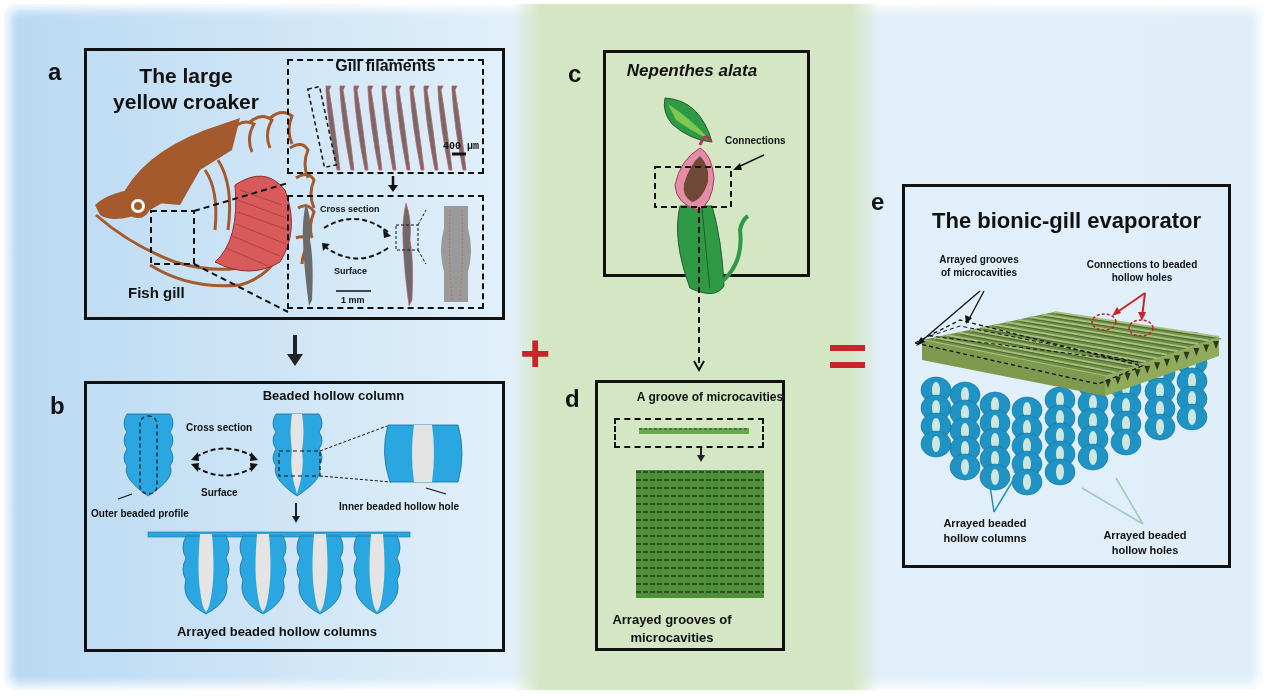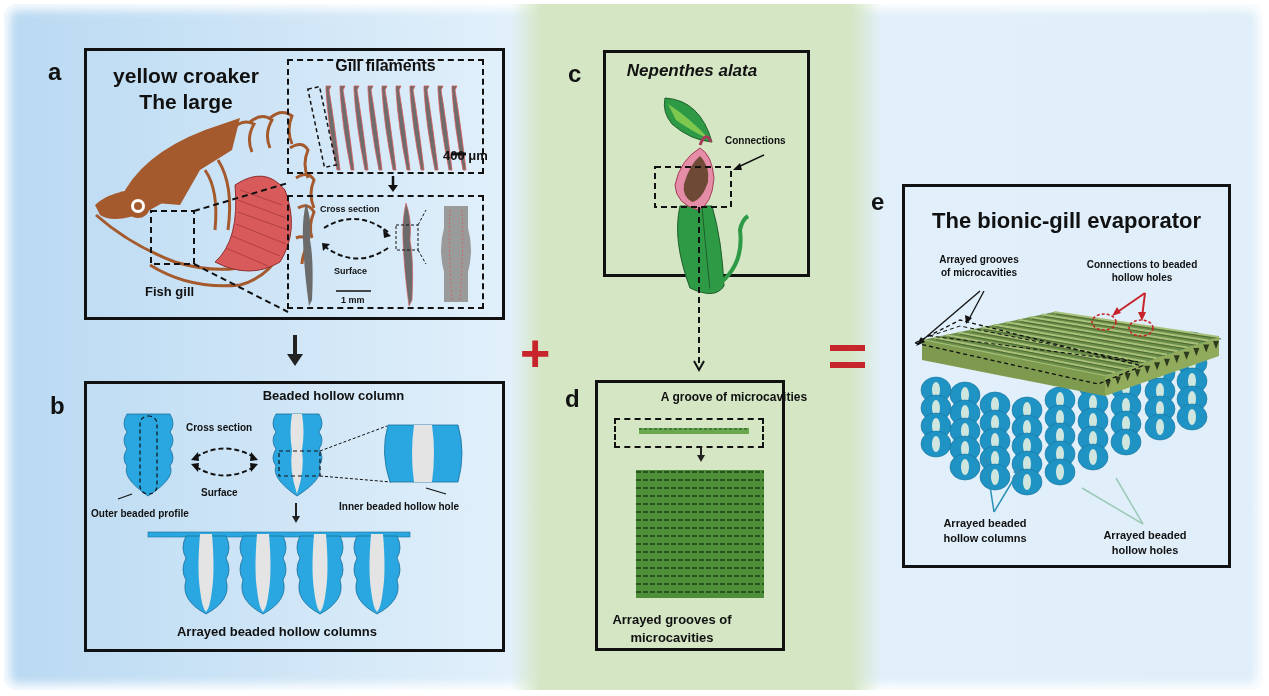--- a/index.html
+++ b/index.html
@@ -35,22 +35,22 @@
 </head>
 <body>
 
 <div class="frame">
   <div class="green-band"></div>
 </div>
 
 <div class="panel-letter" style="left:48px;top:58px;">a</div>
 <div class="box" style="left:84px;top:48px;width:421px;height:272px;"></div>
 <div class="lbl c" style="left:96px;top:63px;width:180px;font-size:21px;line-height:26px;">
+  <div>The large</div>
   <div>yellow croaker</div>
-  <div>The large</div>
 </div>
 
 <svg style="left:0;top:0;" width="1269" height="696">
   <path d="M120 200 Q140 155 205 130 L240 118 L232 150 L200 170 L180 205 Z" fill="#a55a2e"></path>
   <path d="M95 205 Q110 190 150 188 L185 190 L150 210 Q115 225 100 215 Z" fill="#a55a2e"></path>
   <path d="M96 215 Q130 245 175 262 Q220 275 250 265" stroke="#a55a2e" stroke-width="3" fill="none"></path>
   <path d="M150 265 Q190 290 240 285 Q275 275 285 240" stroke="#a55a2e" stroke-width="3" fill="none"></path>
   <g fill="none" stroke="#a55a2e" stroke-width="3">
     <path d="M232 130 q10 -12 22 -6 q-8 14 -2 28"></path>
     <path d="M250 122 q12 -10 22 -2 q-8 14 -2 28"></path>
@@ -71,21 +71,21 @@
     <line x1="232" y1="236" x2="280" y2="256"></line>
       <line x1="226" y1="248" x2="268" y2="266"></line>
   </g>
   <circle cx="138" cy="206" r="12" fill="#a55a2e"></circle>
   <circle cx="138" cy="206" r="7" fill="#fff"></circle>
   <circle cx="138" cy="206" r="4" fill="#a55a2e"></circle>
   <rect x="151" y="211" width="43" height="53" fill="none" stroke="#111" stroke-width="2" stroke-dasharray="6 4"></rect>
   <line x1="194" y1="211" x2="288" y2="183" stroke="#111" stroke-width="2" stroke-dasharray="6 4"></line>
   <line x1="194" y1="264" x2="288" y2="312" stroke="#111" stroke-width="2" stroke-dasharray="6 4"></line>
 </svg>
-<div class="lbl" style="left:145px;top:284px;font-size:13px;text-align:center;">Fish gill</div>
+<div class="lbl" style="left:128px;top:284px;font-size:15px;text-align:center;">Fish gill</div>
 
 <div class="dbox" style="left:287px;top:59px;width:197px;height:115px;"></div>
 <div class="lbl c" style="left:287px;top:57px;width:197px;font-size:16px;">Gill filaments</div>
 <svg style="left:0;top:0;" width="1269" height="696">
   <g id="filaments" stroke="#d95a5a" stroke-width="0.8" fill="#6d6d6d">
       <path d="M326 86 l5 0 l-2 4 Q334 120 340 170 L337 170 Q328 125 326 90 Z"></path>
       <path d="M340 86 l5 0 l-2 4 Q348 120 354 170 L351 170 Q342 125 340 90 Z"></path>
       <path d="M354 86 l5 0 l-2 4 Q362 120 368 170 L365 170 Q356 125 354 90 Z"></path>
       <path d="M368 86 l5 0 l-2 4 Q376 120 382 170 L379 170 Q370 125 368 90 Z"></path>
       <path d="M382 86 l5 0 l-2 4 Q390 120 396 170 L393 170 Q384 125 382 90 Z"></path>
@@ -93,21 +93,21 @@
       <path d="M410 86 l5 0 l-2 4 Q418 120 424 170 L421 170 Q412 125 410 90 Z"></path>
       <path d="M424 86 l5 0 l-2 4 Q432 120 438 170 L435 170 Q426 125 424 90 Z"></path>
       <path d="M438 86 l5 0 l-2 4 Q446 120 452 170 L449 170 Q440 125 438 90 Z"></path>
       <path d="M452 86 l5 0 l-2 4 Q460 120 466 170 L463 170 Q454 125 452 90 Z"></path>
     </g>
   <rect x="316" y="87" width="12" height="80" transform="rotate(-12 322 127)" fill="none" stroke="#111" stroke-width="1.5" stroke-dasharray="4 3"></rect>
   <line x1="452" y1="154" x2="466" y2="154" stroke="#111" stroke-width="3"></line>
   <path d="M393 176 L393 187" stroke="#111" stroke-width="2.5"></path>
   <polygon points="388,185 398,185 393,192" fill="#111"></polygon>
 </svg>
-<div class="lbl" style="left:443px;top:148px;font-size:13px;">400 μm</div>
+<div class="lbl" style="left:443px;top:141px;font-size:10px;font-family:Liberation Mono, monospace;">400 μm</div>
 
 <div class="dbox" style="left:287px;top:195px;width:197px;height:114px;"></div>
 <svg style="left:0;top:0;" width="1269" height="696">
   <path d="M306 203 Q312 220 310 240 Q314 260 312 300 L309 306 Q304 270 303 240 Q302 220 306 203 Z" fill="#6b6b6b"></path>
   <path d="M406 203 Q412 220 410 240 Q414 260 412 300 L409 306 Q404 270 403 240 Q402 220 406 203 Z" fill="#6b6b6b" stroke="#d95a5a" stroke-width="0.6"></path>
   <rect x="396" y="225" width="22" height="25" fill="none" stroke="#111" stroke-width="1" stroke-dasharray="3 2"></rect>
   <line x1="418" y1="225" x2="426" y2="210" stroke="#111" stroke-width="1" stroke-dasharray="3 2"></line>
   <line x1="418" y1="250" x2="426" y2="264" stroke="#111" stroke-width="1" stroke-dasharray="3 2"></line>
   <path d="M444 206 L468 206 L468 228 Q474 250 468 272 L468 302 L444 302 L444 272 Q438 250 444 228 Z" fill="#9a9a9a"></path>
   <path d="M450 210 Q448 250 452 300 M462 210 Q464 250 460 300" stroke="#d95a5a" stroke-width="0.8" stroke-dasharray="2 2" fill="none"></path>
@@ -191,21 +191,21 @@
   <rect x="655" y="167" width="76" height="40" fill="none" stroke="#111" stroke-width="2" stroke-dasharray="6 4"></rect>
   <line x1="764" y1="155" x2="736" y2="168" stroke="#111" stroke-width="1.5"></line>
   <polygon points="733,170 740,163 742,170" fill="#111"></polygon>
   <line x1="699" y1="207" x2="699" y2="366" stroke="#111" stroke-width="2" stroke-dasharray="6 4"></line>
   <polyline points="694,361 699,370 704,361" fill="none" stroke="#111" stroke-width="2"></polyline>
 </svg>
 <div class="lbl" style="left:725px;top:135px;font-size:10px;">Connections</div>
 
 <div class="panel-letter" style="left:565px;top:385px;">d</div>
 <div class="box" style="left:595px;top:380px;width:190px;height:271px;"></div>
-<div class="lbl c" style="left:627px;top:390px;width:214px;font-size:12px;">A groove of microcavities</div>
+<div class="lbl c" style="left:603px;top:390px;width:214px;font-size:12px;">A groove of microcavities</div>
 <div class="dbox" style="left:614px;top:418px;width:150px;height:30px;"></div>
 <svg style="left:0;top:0;" width="1269" height="696">
   <rect x="639" y="428" width="110" height="6" fill="#6aa84f"></rect>
   <line x1="639" y1="429" x2="749" y2="429" stroke="#234d1a" stroke-width="1.2" stroke-dasharray="3 2"></line>
   <line x1="701" y1="447" x2="701" y2="457" stroke="#222" stroke-width="2"></line>
   <polygon points="697,455 705,455 701,462" fill="#222"></polygon>
   <g id="groove-array">
       <rect x="636" y="470" width="128" height="128" fill="#4f8f3a"></rect>
       <line x1="636" y1="472" x2="764" y2="472" stroke="#1f3f17" stroke-width="1.3" stroke-dasharray="5 2"></line>
       <line x1="636" y1="480" x2="764" y2="480" stroke="#1f3f17" stroke-width="1.3" stroke-dasharray="5 2"></line>

